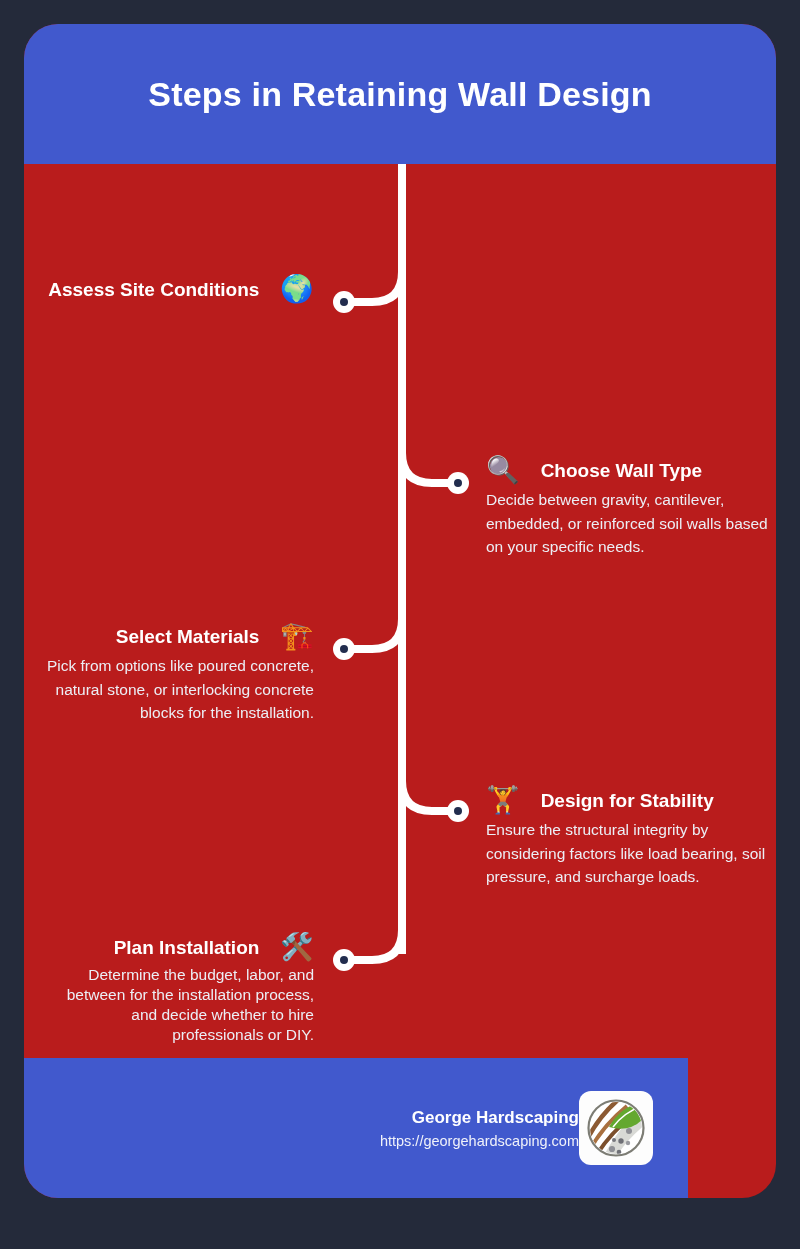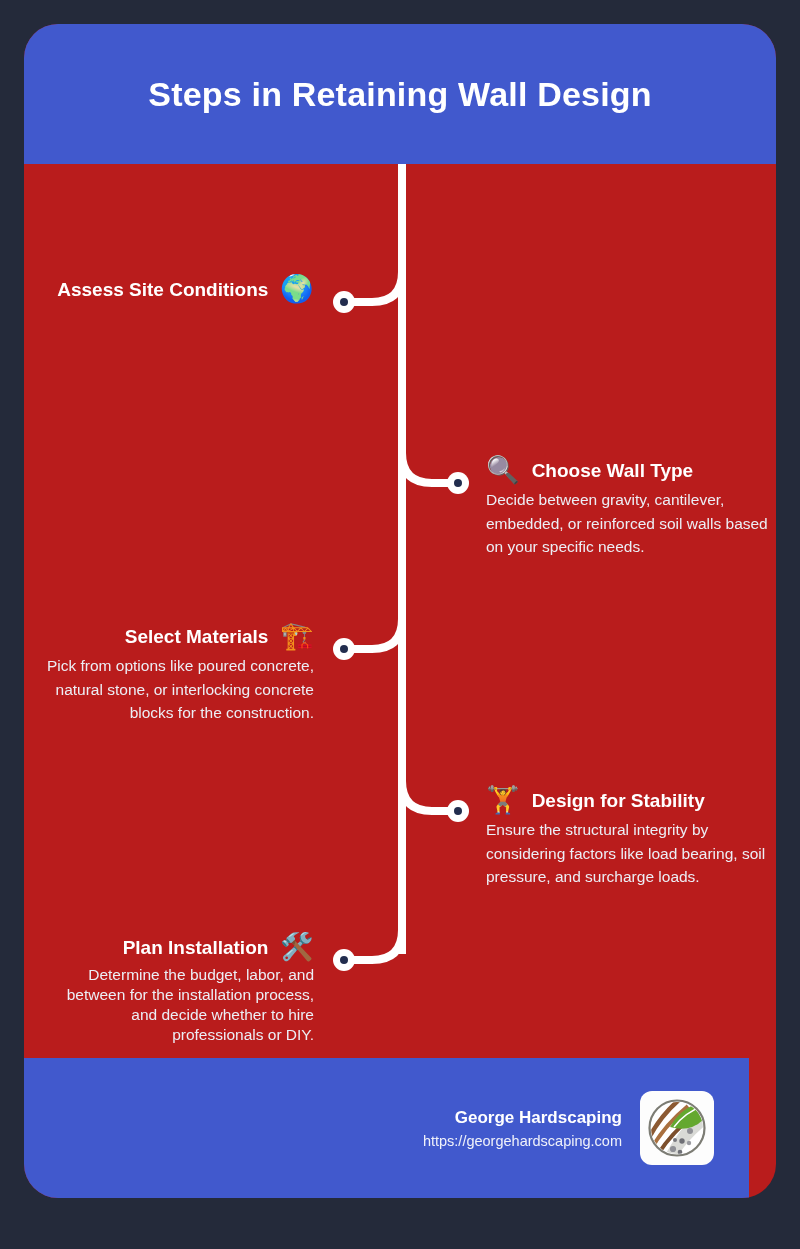--- a/index.html
+++ b/index.html
@@ -76,21 +76,21 @@
     background: #222d4e;
   }
 
   .step {
     position: absolute;
     width: 290px;
   }
   .step-head {
     display: flex;
     align-items: center;
-    gap: 12px;
+    gap: 21px;
     margin-bottom: 4px;
   }
   .step-title {
     font-size: 19px;
     font-weight: bold;
     color: #ffffff;
     white-space: nowrap;
   }
   .step-emoji {
     font-size: 27px;
@@ -117,28 +117,27 @@
   }
   .step.right .step-head { flex-direction: row; }
 
   .step.tight .step-desc { line-height: 1.3; }
 
   
   .footer {
     position: absolute;
     left: 0;
     top: 1034px;
-    width: 725px;
+    width: 664px;
     height: 140px;
     background: #4159cd;
     display: flex;
     align-items: center;
     justify-content: flex-end;
     padding-right: 35px;
-    gap: 18px;
   }
   .footer-text { text-align: right; }
   .footer-brand {
     font-size: 17px;
     font-weight: bold;
     color: #ffffff;
     margin-bottom: 5px;
   }
   .footer-url {
     font-size: 14.5px;
@@ -200,21 +199,21 @@
         <span class="step-title">Choose Wall Type</span>
       </div>
       <div class="step-desc">Decide between gravity, cantilever, embedded, or reinforced soil walls based on your specific needs.</div>
     </div>
 
     <div class="step left" style="left:0px; top:459px;">
       <div class="step-head">
         <span class="step-title">Select Materials</span>
         <span class="step-emoji">🏗️</span>
       </div>
-      <div class="step-desc">Pick from options like poured concrete, natural stone, or interlocking concrete blocks for the construction.</div>
+      <div class="step-desc">Pick from options like poured concrete, natural stone, or interlocking concrete blocks for the installation.</div>
     </div>
 
     <div class="step right" style="left:462px; top:623px;">
       <div class="step-head">
         <span class="step-emoji">🏋️</span>
         <span class="step-title">Design for Stability</span>
       </div>
       <div class="step-desc">Ensure the structural integrity by considering factors like load bearing, soil pressure, and surcharge loads.</div>
     </div>
 

